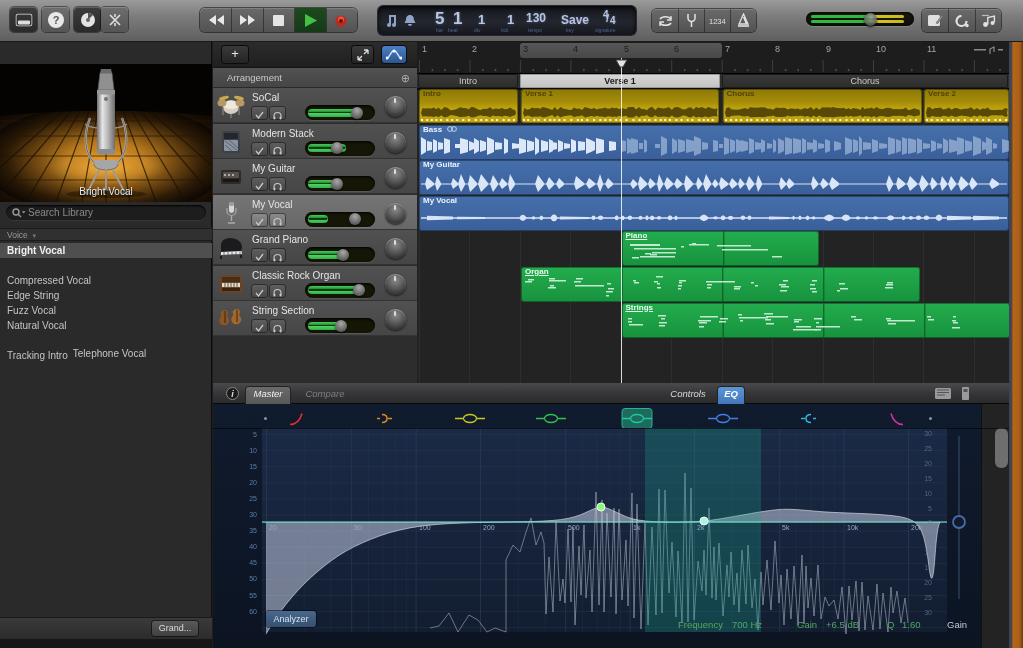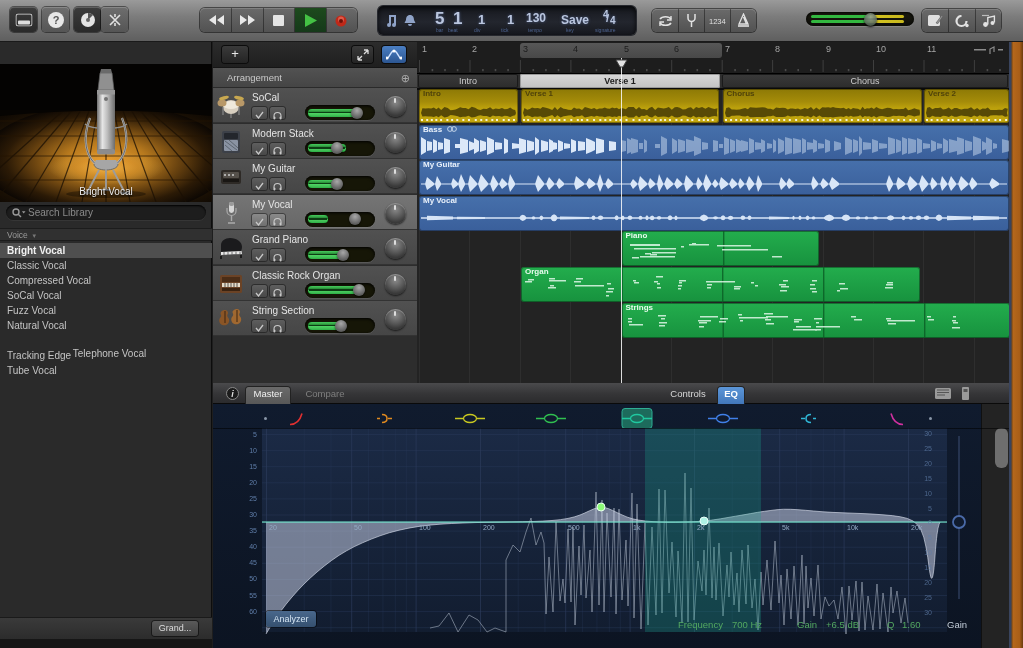--- a/index.html
+++ b/index.html
@@ -50,27 +50,27 @@
 #arrT{position:absolute;left:0;top:32px;width:592px;height:16px;background:#2e2e2e;border-bottom:2px solid #0a0a0a;}
 .arrseg{position:absolute;top:0;height:14px;border-radius:2px;font-size:9px;text-align:center;line-height:14px;}
 .gridbar{position:absolute;top:48px;width:1px;height:293px;background:rgba(255,255,255,.05);}
 .reg{position:absolute;border-radius:3px;overflow:hidden;box-shadow:inset 0 0 0 1px rgba(0,0,0,.35);}
 .reg .rlabel{position:absolute;left:4px;top:0px;font-size:8px;font-weight:bold;z-index:3;}
 .yellow{background:linear-gradient(#8d7906 0%,#a58c09 38%,#bba00c 55%,#c2a60e 100%);}
 .yellow .rlabel{color:#50430a;}
 .blue{background:linear-gradient(#4670ab,#3a5f9b);}
 .blue .rlabel{color:#e8f0fa;}
 .green{background:linear-gradient(#23ad4d,#17923e);}
-.green .rlabel{color:#e8fbee;}
+.green .rlabel{color:#e8fbee;text-decoration:underline;}
 #playhead{position:absolute;left:204px;top:16px;width:1px;height:325px;background:rgba(250,250,250,.85);z-index:9;}
 #phtri{position:absolute;left:198px;top:17px;z-index:10;}
 
 #bpanel{left:213px;top:383px;width:796px;height:265px;background:#0d1524;}
 #bphead{position:absolute;left:0;top:0;width:796px;height:21px;background:linear-gradient(#4a4a4c,#353537 55%,#2b2b2d);border-bottom:1px solid #0a0a0a;}
-.hbtn{position:absolute;top:3.5px;height:26px;border-radius:3px;font-size:9.5px;text-align:center;line-height:14px;}
+.hbtn{position:absolute;top:3.5px;height:26px;border-radius:3px;font-size:9.5px;text-align:center;line-height:14px;font-style:italic;}
 
 #eq{position:absolute;left:0;top:21px;width:768px;height:244px;background:linear-gradient(#101b2e,#0c1422);}
 #eqscroll{position:absolute;left:768px;top:21px;width:28px;height:244px;background:#232323;border-left:1px solid #101010;}
 #eqthumb{position:absolute;left:13px;top:24px;width:13px;height:40px;border-radius:6px;background:#6e6e6e;}
 .eqlab{position:absolute;color:#5f7da8;font-size:7px;}
 .freqlab{position:absolute;color:#93a9c4;font-size:7px;z-index:5;}
 #analyzer{position:absolute;left:53px;top:207px;width:50px;height:16px;border-radius:3px;background:linear-gradient(#49688c,#35506f);box-shadow:0 0 0 1px rgba(0,0,0,.5);color:#d4e4f2;font-size:9px;text-align:center;line-height:16px;}
 .greentx{position:absolute;top:215px;font-size:9.5px;color:#53a860;}
 
 #rstrip{left:1009px;top:42px;width:14px;height:606px;background:linear-gradient(90deg,#39445e 0,#39445e 2px,#7e4a14 3px,#b4671c 30%,#a85e18 75%,#6a3c0e 100%);}
@@ -271,28 +271,26 @@
     <div id="search" class="abs">Search Library
       <svg class="abs" style="left:6px;top:2.5px;" width="15" height="10" viewBox="0 0 15 10">
           <circle cx="4" cy="4" r="3" fill="none" stroke="#999" stroke-width="1.4"></circle>
           <path d="M6.2 6.2L9 9" stroke="#999" stroke-width="1.4"></path>
           <path d="M11 3.5l2 2.5 2-2.5z" fill="#999" transform="scale(.9)"></path>
         </svg>
     </div>
     <div id="voicehead" class="abs">Voice &nbsp;<span style="font-size:7px;color:#777;">▾</span></div>
 
     <div class="litem sel abs" style="top:201px;">Bright Vocal</div>
-<div class="litem abs" style="top:216px;">Classic Vocal</div>
 <div class="litem abs" style="top:231px;">Compressed Vocal</div>
-<div class="litem abs" style="top:246px;">SoCal Vocal</div>
+<div class="litem abs" style="top:246px;">Edge String</div>
 <div class="litem abs" style="top:261px;">Fuzz Vocal</div>
 <div class="litem abs" style="top:276px;">Natural Vocal</div>
 <div class="litem abs" style="top:304px;text-align:center;">Telephone Vocal</div>
-<div class="litem abs" style="top:306px;">Tracking Edge</div>
-<div class="litem abs" style="top:321px;">Tube Vocal</div>
+<div class="litem abs" style="top:306px;">Tracking Intro</div>
     <div id="savebar" class="abs">
         <div id="savebtn">Grand...</div>
       </div>
     <div id="sbbottom" class="abs"></div>
   </div>
 
   <div id="thpanel" class="abs">
     <div id="thtop" class="abs">
       <div class="abs" style="left:9px;top:4px;width:26px;height:17px;border-radius:3px;background:linear-gradient(#3a3a3a,#242424);box-shadow:0 0 0 1px #0c0c0c;color:#e8e8e8;font-size:13px;text-align:center;line-height:16px;">+</div>
       <div class="abs" style="left:139px;top:4px;width:21px;height:17px;border-radius:3px;background:linear-gradient(#3a3a3a,#242424);box-shadow:0 0 0 1px #0c0c0c;"><svg width="12" height="12" viewBox="0 0 12 12" style="margin:2.5px 4.5px;">

